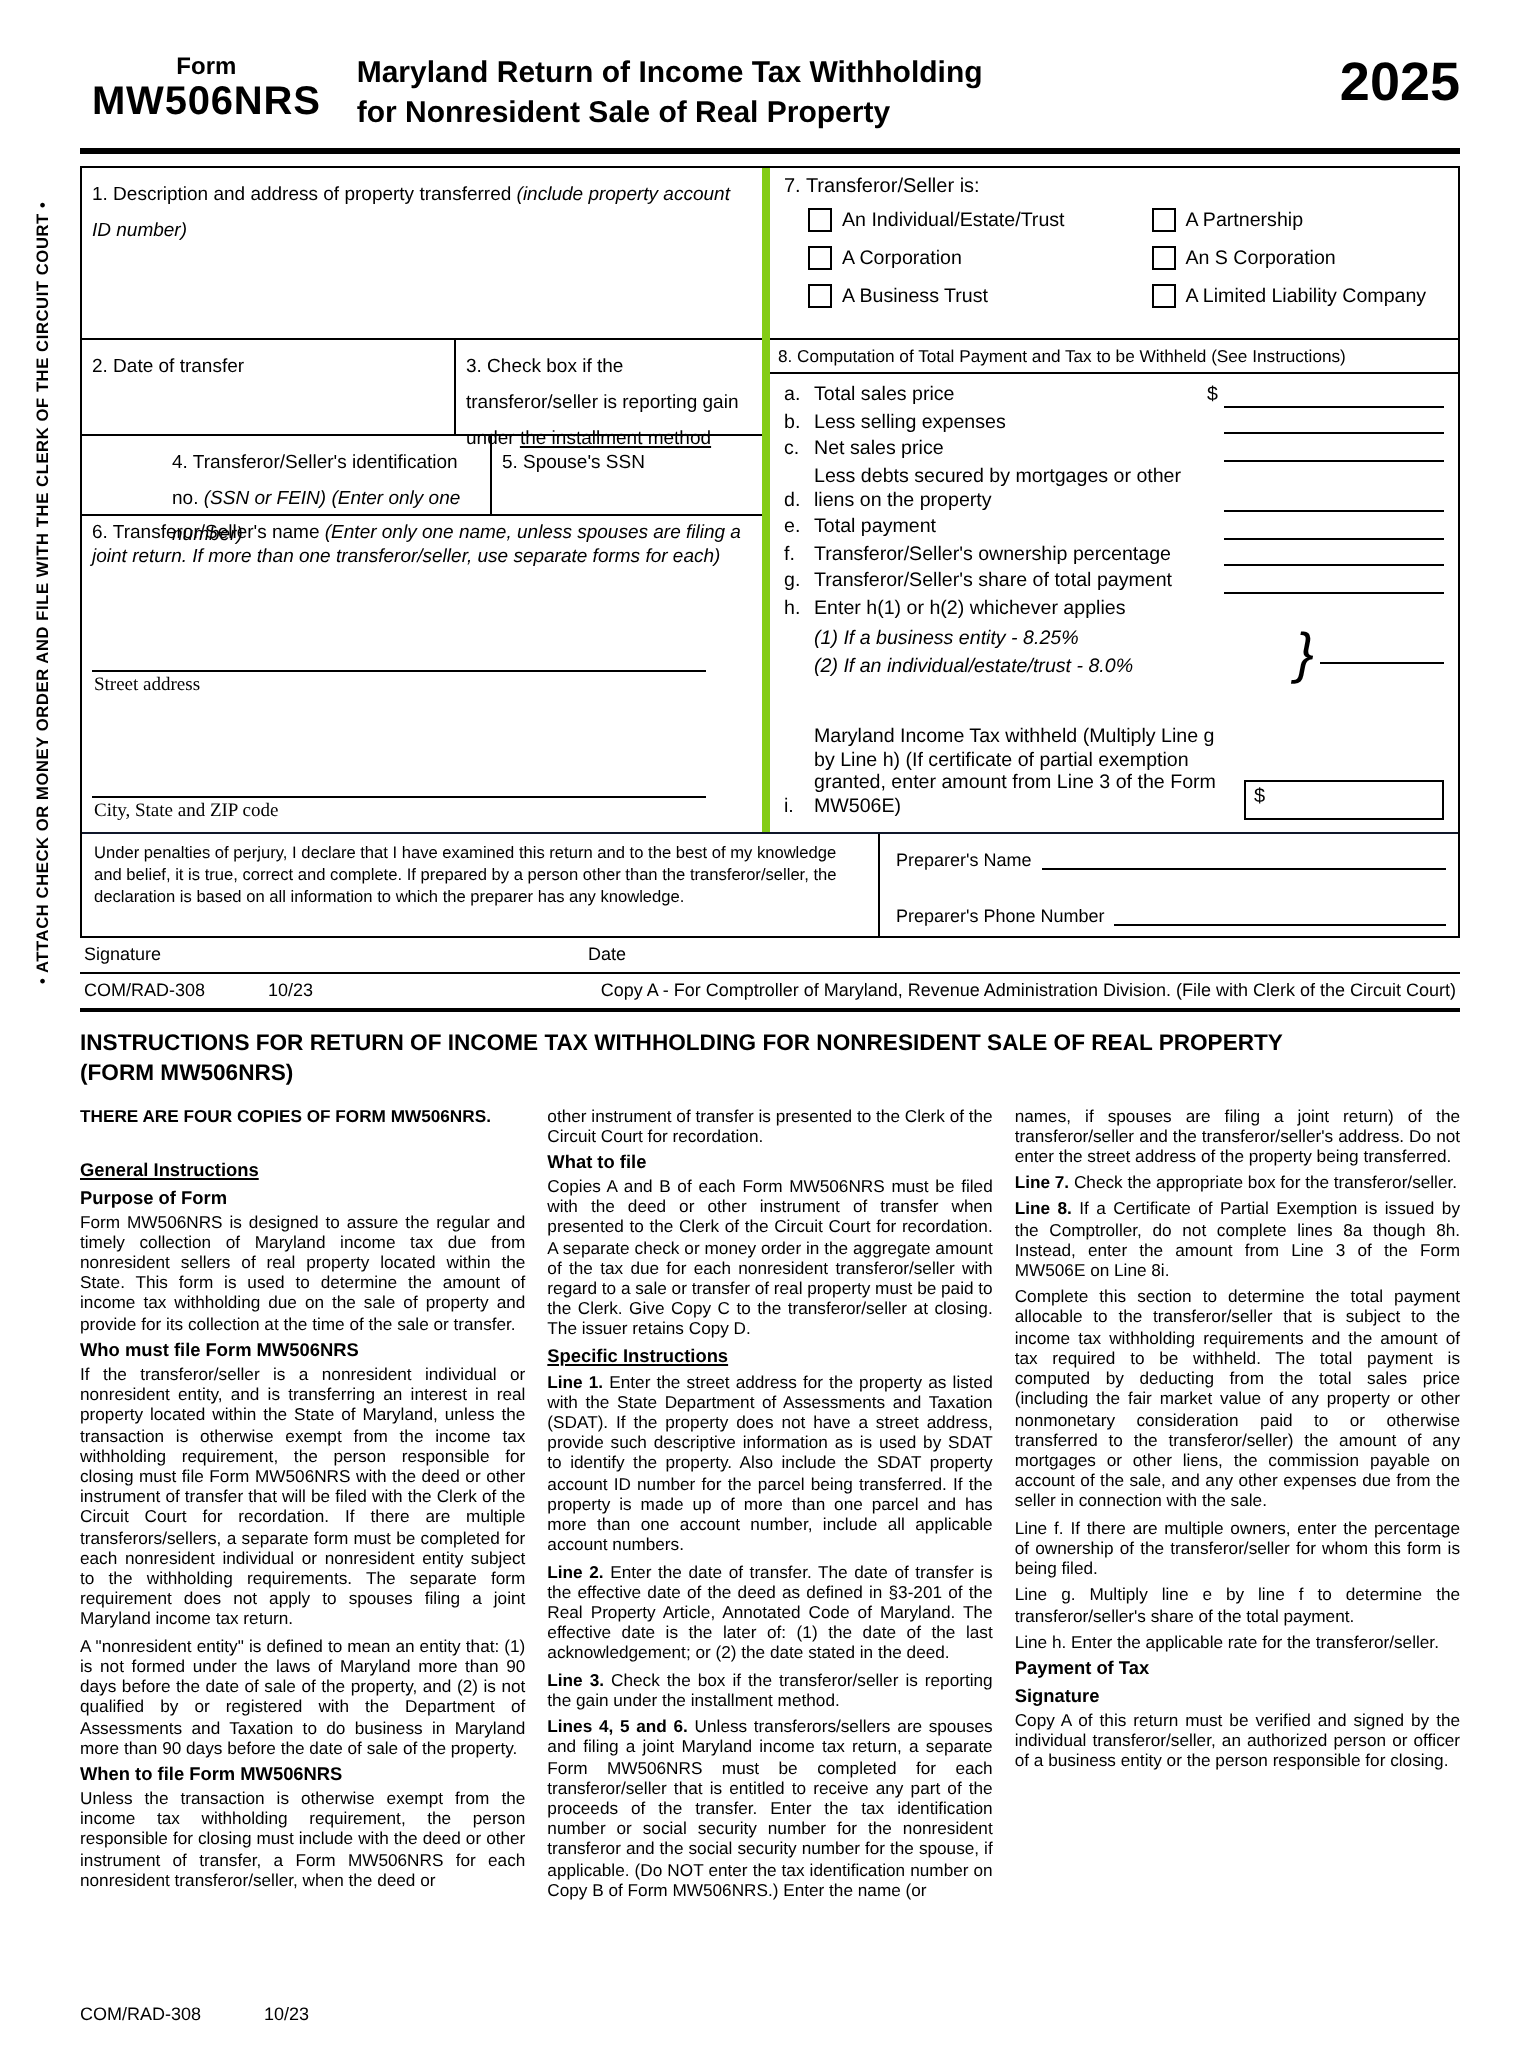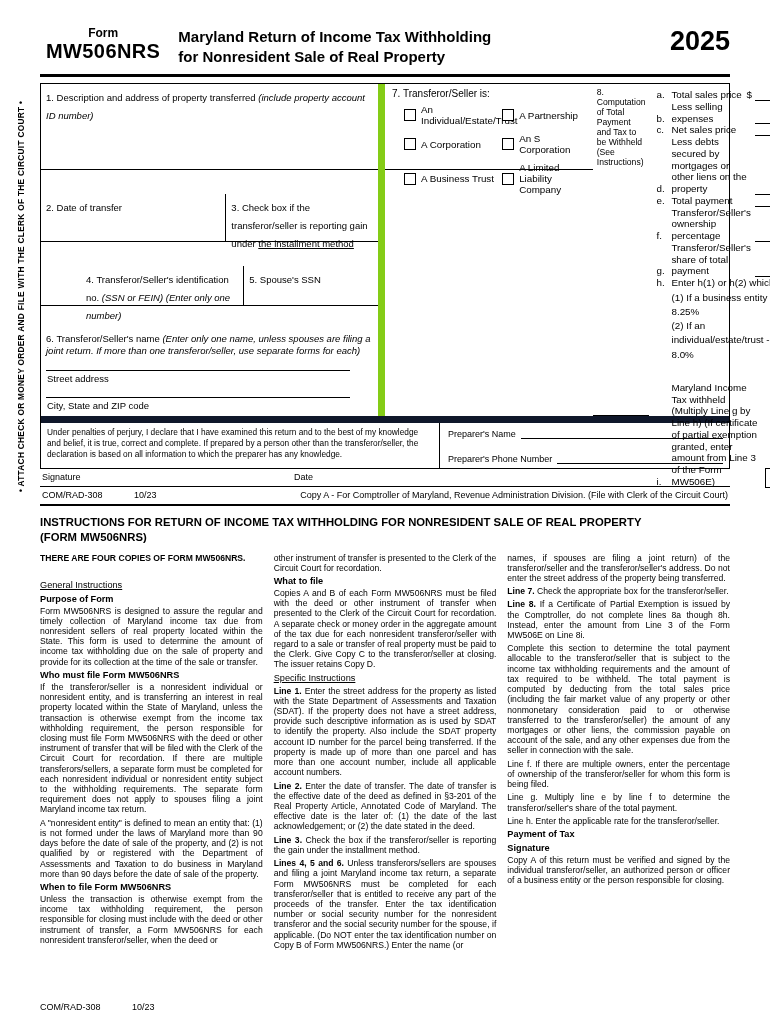--- a/index.html
+++ b/index.html
@@ -21,81 +21,81 @@
   .header { display:flex; align-items:flex-start; border-bottom:3px solid #000; padding:0 0 8px 6px; }
   .h-left { text-align:center; }
   .h-form-word { font-size:12px; font-weight:bold; }
   .h-form-number { font-size:20px; font-weight:bold; letter-spacing:0.4px; }
   .h-title { flex:1; margin-left:18px; font-size:15px; font-weight:bold; line-height:1.3; padding-top:1px; }
   .h-year { font-size:27px; font-weight:bold; padding-top:0; }
 
   
   .form-container { border:1.5px solid #000; margin-top:6px; }
   .cols { display:flex; height:332px; }
-  .col-left { width:50%; border-right:7px solid #84cc16; display:flex; flex-direction:column;gap:24px; }
-  .col-right { width:50%; display:flex; flex-direction:row; }
+  .col-left { width:50%; border-right:4px solid #84cc16; display:flex; flex-direction:column; }
+  .col-right { width:50%; display:flex; flex-direction:column; }
   .lbl { font-size:9.5px; line-height:1.25; }
   .note { font-style:italic; }
 
   .box1 { height:86px; border-bottom:1px solid #000; padding:3px 5px; }
   .row23 { display:flex; border-bottom:1px solid #000; height:48px; }
   .box2 { width:55%; border-right:1px solid #000; padding:3px 5px; }
   .box3 { width:45%; padding:3px 5px; }
   .ul { text-decoration:underline; }
   .row45 { display:flex; border-bottom:1px solid #000; height:40px; }
   .box4 { width:55%; border-right:1px solid #000; padding:3px 5px;margin-left:40px; }
   .box5 { width:45%; padding:3px 5px; }
   .box6 { flex:1; padding:3px 5px 5px 5px; display:flex; flex-direction:column; }
   .addr-block { margin-top:auto; }
   .addr-rule { border-top:1px solid #000; width:93%; height:1px; }
-  .addr-lbl { font-size:9.5px; padding:2px 0 0 1px; }
+  .addr-lbl { font-size:9.5px; padding:2px 0 0 1px;font-family:Liberation Serif, serif; }
 
   .box7 { height:86px; border-bottom:1px solid #000; padding:4px 7px; }
   .b7-title { font-size:10px; margin-bottom:5px; }
   .cb-grid { display:grid; grid-template-columns:54% 46%; row-gap:7px; padding-left:12px; }
   .cb-item { display:flex; align-items:center; font-size:9.8px; }
   .cb { width:12px; height:12px; border:1px solid #000; margin-right:5px; flex:none; background:#fff; }
 
   .box8-head { border-bottom:1px solid #000; font-size:8.6px; padding:3px 4px; }
   .box8-body { flex:1; padding:5px 7px 6px 7px; display:flex; flex-direction:column; justify-content:space-between; font-size:9.8px; }
   .b8-row { display:flex; align-items:flex-end; line-height:1.2; }
   .b8-id { width:15px; flex:none; }
   .b8-text { flex:1; padding-right:4px; }
   .b8-prefix { flex:none; padding-right:3px; }
   .mline { flex:none; width:110px; border-bottom:1px solid #000; height:11px; }
   .mline.short { width:62px; }
 
-  .b8-h-sub { display:flex; align-items:center; padding-left:15px; margin-top:2px; }
+  .b8-h-sub { display:flex; align-items:center; padding-left:15px; margin-top:2px;font-style:italic; }
   .hsubs { flex:1; line-height:1.45; }
   .hbrace { font-size:28px; line-height:28px; font-weight:400; padding:0 3px 0 2px; }
   .b8-i .b8-text { padding-right:6px;margin-top:20px; }
   .dollar-box { flex:none; width:100px; height:20px; border:1px solid #000; font-size:10px; padding:2px 4px; align-self:flex-end; }
 
-  .decl-row { display:flex; border-top:7px solid #0f172a; height:52px; }
+  .decl-row { display:flex; border-top:1px solid #0f172a; height:52px; }
   .decl-box { width:58%; border-right:1px solid #000; padding:4px 6px; font-size:8.3px; line-height:1.3; }
   .preparer { flex:1; padding:6px 6px 4px 8px; display:flex; flex-direction:column; justify-content:space-around; font-size:9px;gap:15px; }
   .prep-row { display:flex; align-items:flex-end; }
   .prep-lbl { flex:none; padding-right:5px; }
   .wline { flex:1; border-bottom:1px solid #000; height:10px; }
 
   .sig-labels { display:flex; font-size:9px; padding:3px 0 4px 2px; }
   .sig-lbl-signature { width:252px; }
   .copy-row { display:flex; border-top:1px solid #000; border-bottom:2.5px solid #000; font-size:9px; padding:3px 2px 4px 2px; }
   .copy-code { width:92px; }
   .copy-rev { width:62px; }
   .copy-text { flex:1; text-align:right; }
 
   
   .instructions { margin-top:9px; }
   .i-title { font-size:11.3px; font-weight:bold; line-height:1.35; }
   .i-cols { display:flex; gap:11px; margin-top:7px; }
   .i-col { flex:1; font-size:8.6px; line-height:1.19; }
   .i-p { text-align:justify; margin-bottom:3px; }
   .i-h { font-weight:bold; font-size:9.2px; margin:3px 0 1px 0; }
-  .i-hu { font-weight:normal; font-size:9.2px; text-decoration:underline; margin:3px 0 2px 0; }
+  .i-hu { font-weight:bold; font-size:9.2px; text-decoration:underline; margin:3px 0 2px 0; }
   .i-b { font-weight:bold; margin-bottom:17px; }
   .i-lead { font-weight:bold; }
 
   .page-footer { position:absolute; left:40px; bottom:12px; display:flex; font-size:9px; }
   .pf-code { width:92px; }
 </style>
 </head>
 <body>
 
 <div class="page">

